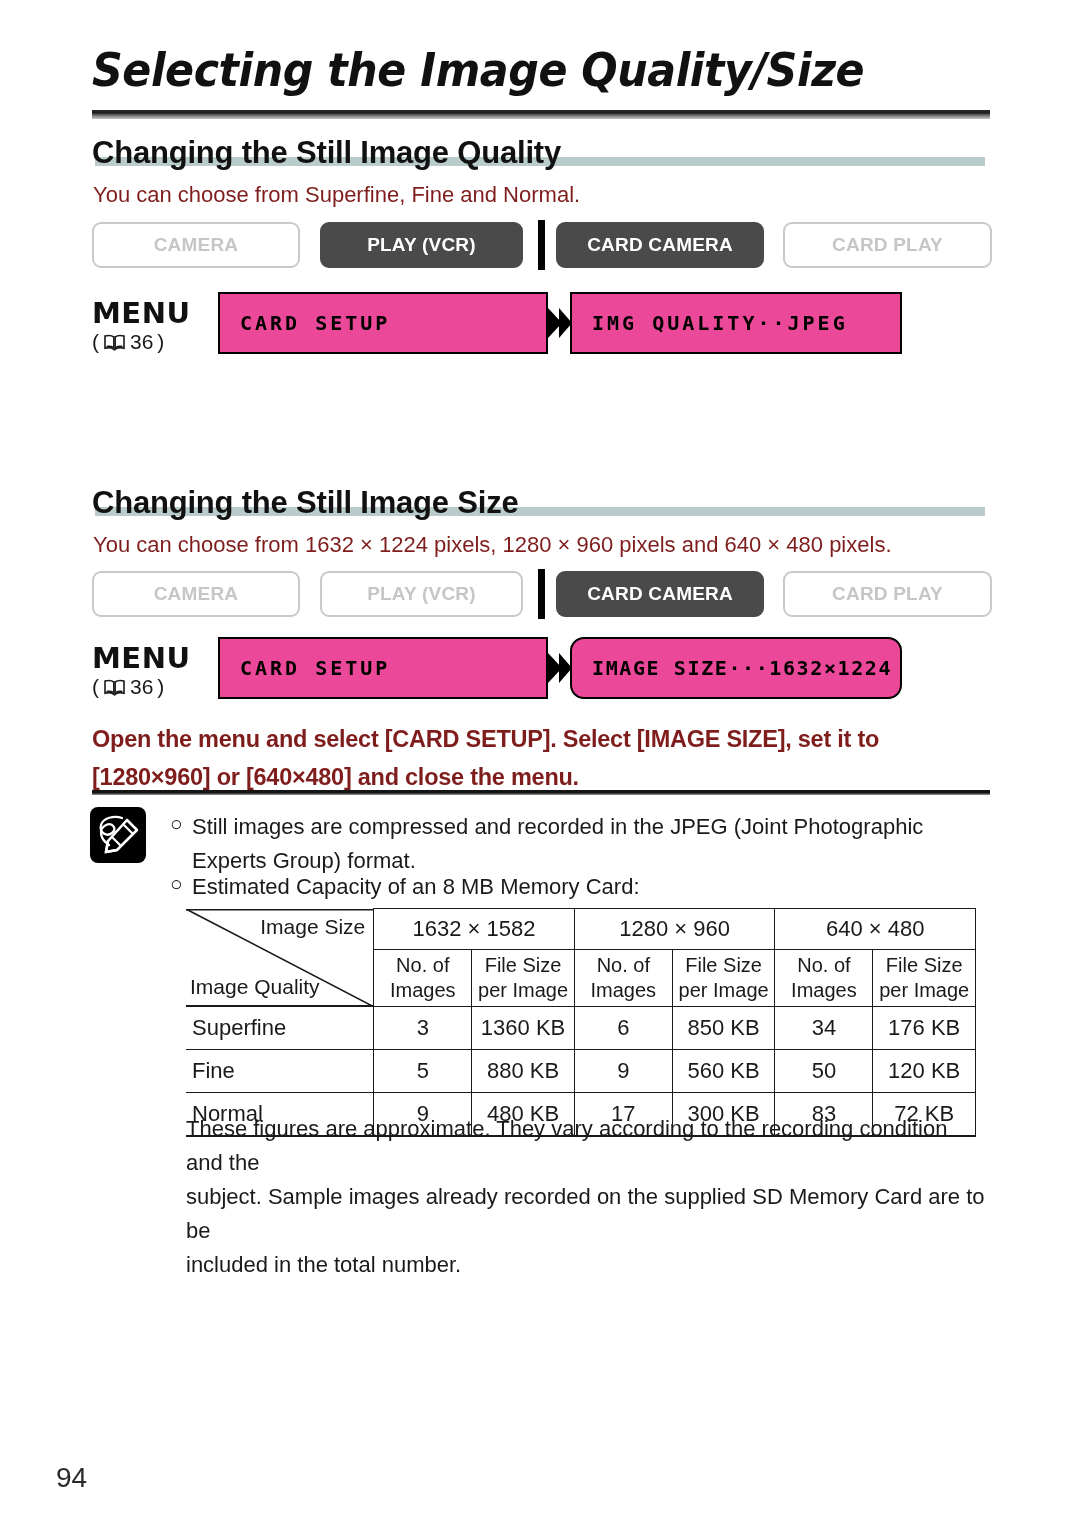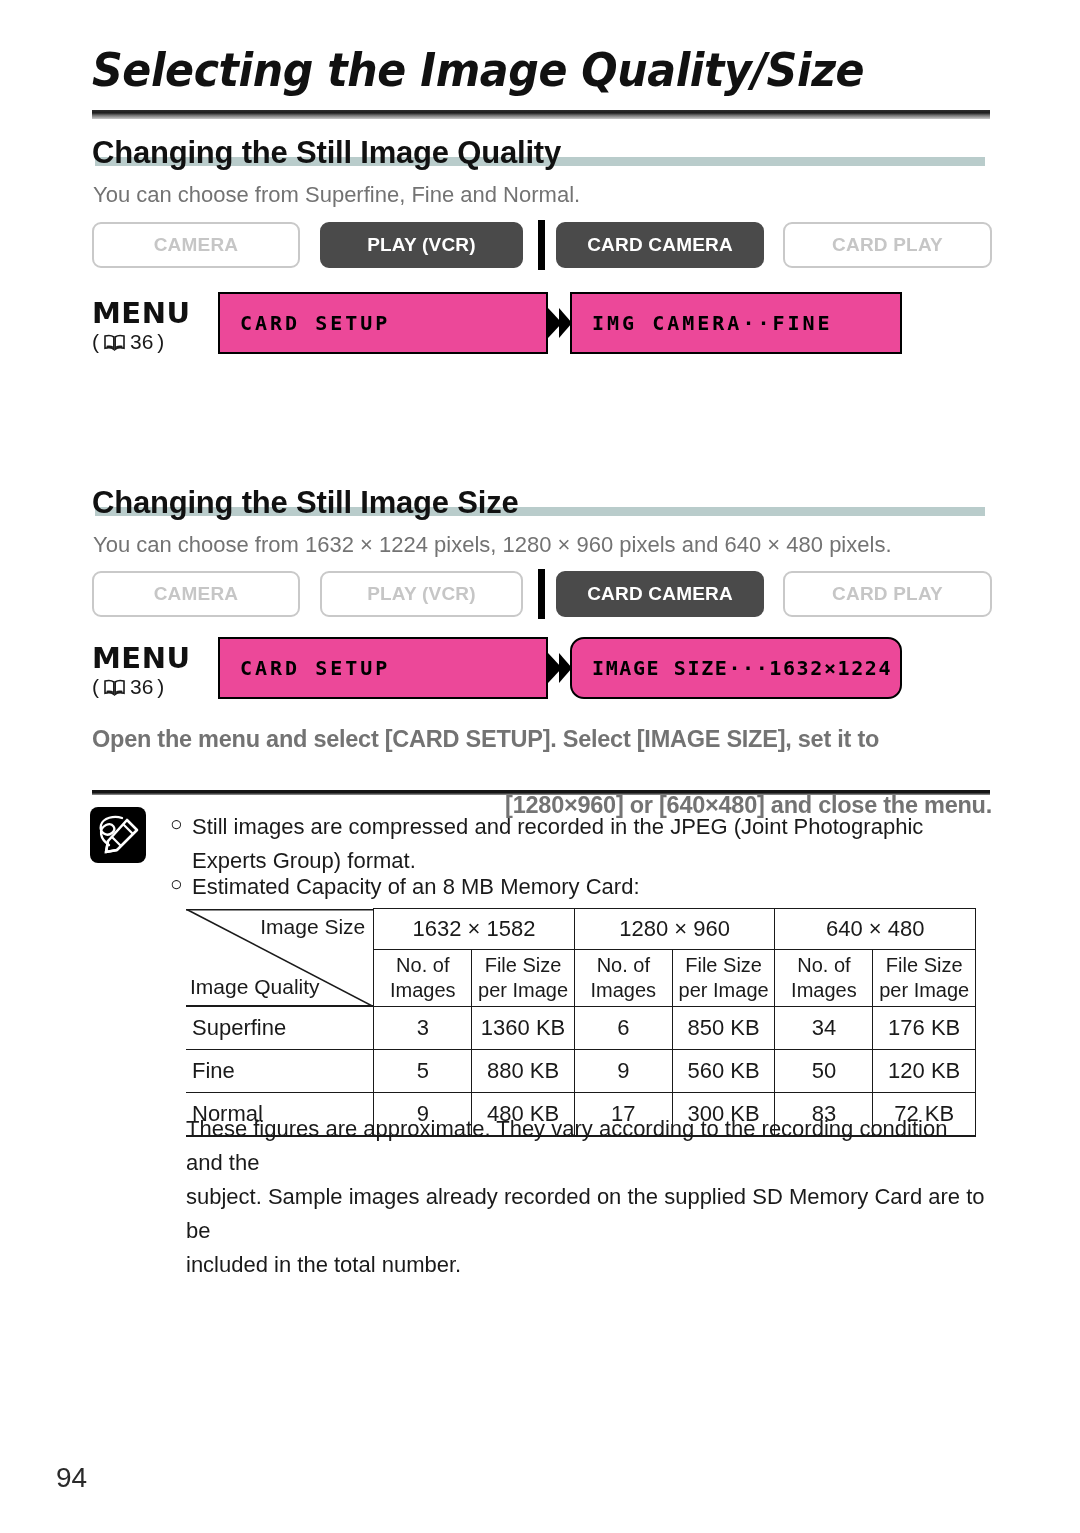--- a/index.html
+++ b/index.html
@@ -65,21 +65,21 @@
     height: 9px;
     background: #b9cccb;
     z-index: 1;
   }
 
   
   .para {
     position: absolute;
     font-size: 22px;
     line-height: 36px;
-    color: #737373;
+    color: #7f1d1d;
     font-family: "Liberation Sans", sans-serif;
   }
   .para-bold {
     font-weight: bold;
     font-size: 23.5px;
     line-height: 38px;
     letter-spacing: -0.25px;
   }
 
   
@@ -312,21 +312,21 @@
   <div class="lcd-box" style="left:218px; top:292px; width:330px;">
     <span class="lcd-text">CARD SETUP</span>
   </div>
   <div class="arrow-mark" style="left:546px; top:306px;">
     <svg viewBox="0 0 26 34" width="26" height="34">
       <polygon points="2,2 16,17 2,32" fill="#000000"></polygon>
       <polygon points="13,2 26,17 13,32" fill="#000000"></polygon>
     </svg>
   </div>
   <div class="lcd-box" style="left:570px; top:292px; width:332px;">
-    <span class="lcd-text">IMG CAMERA··FINE</span>
+    <span class="lcd-text">IMG QUALITY··JPEG</span>
   </div>
 
 
   <div class="sec-underline" style="left:95px; top:507px; width:890px;"></div>
   <div class="sec-head" style="left:92px; top:485px;">Changing the Still Image Size</div>
 
   <div class="para" style="left:93px; top:527px; width:900px;">You can choose from 1632 × 1224 pixels, 1280 × 960 pixels and 640 × 480 pixels.</div>
 
   <div class="mode-row" style="top:571px;">
     <div class="mode-btn off" style="left:0px; width:208px;">CAMERA</div>
@@ -358,21 +358,21 @@
     <svg viewBox="0 0 26 34" width="26" height="34">
       <polygon points="2,2 16,17 2,32" fill="#000000"></polygon>
       <polygon points="13,2 26,17 13,32" fill="#000000"></polygon>
     </svg>
   </div>
   <div class="lcd-box" style="left:570px; top:637px; width:332px;border-radius:14px;">
     <span class="lcd-text" style="letter-spacing:1.6px;">IMAGE SIZE···1632×1224</span>
   </div>
 
   <div class="para para-bold" style="left:92px; top:720px; width:900px;">Open the menu and select [CARD SETUP]. Select [IMAGE SIZE], set it to</div>
-  <div class="para para-bold" style="left:92px; top:786px; width:900px;text-align:right;">[1280×960] or [640×480] and close the menu.</div>
+  <div class="para para-bold" style="left:92px; top:758px; width:900px;">[1280×960] or [640×480] and close the menu.</div>
 
   <div class="note-rule" style="top:790px;"></div>
 
   <div class="memo-icon" style="left:90px; top:807px;">
     <svg viewBox="0 0 56 56" width="56" height="56">
       <path d="M37 13 L47 23 L27 43 L16 45 L18 34 Z" fill="none" stroke="#ffffff" stroke-width="2.6" stroke-linejoin="round"></path>
       <path d="M33 17 L43 27" stroke="#ffffff" stroke-width="2.2"></path>
       <path d="M22 30 L31 39" stroke="#ffffff" stroke-width="2.2"></path>
       <path d="M18 34 L16 45 L27 43" fill="none" stroke="#ffffff" stroke-width="2.4"></path>
       <path d="M19 38 C10 32 8 22 16 18 C23 15 27 22 22 26 C17 30 9 26 11 18 C13 11 24 8 32 11" fill="none" stroke="#ffffff" stroke-width="2.3" stroke-linecap="round"></path>

